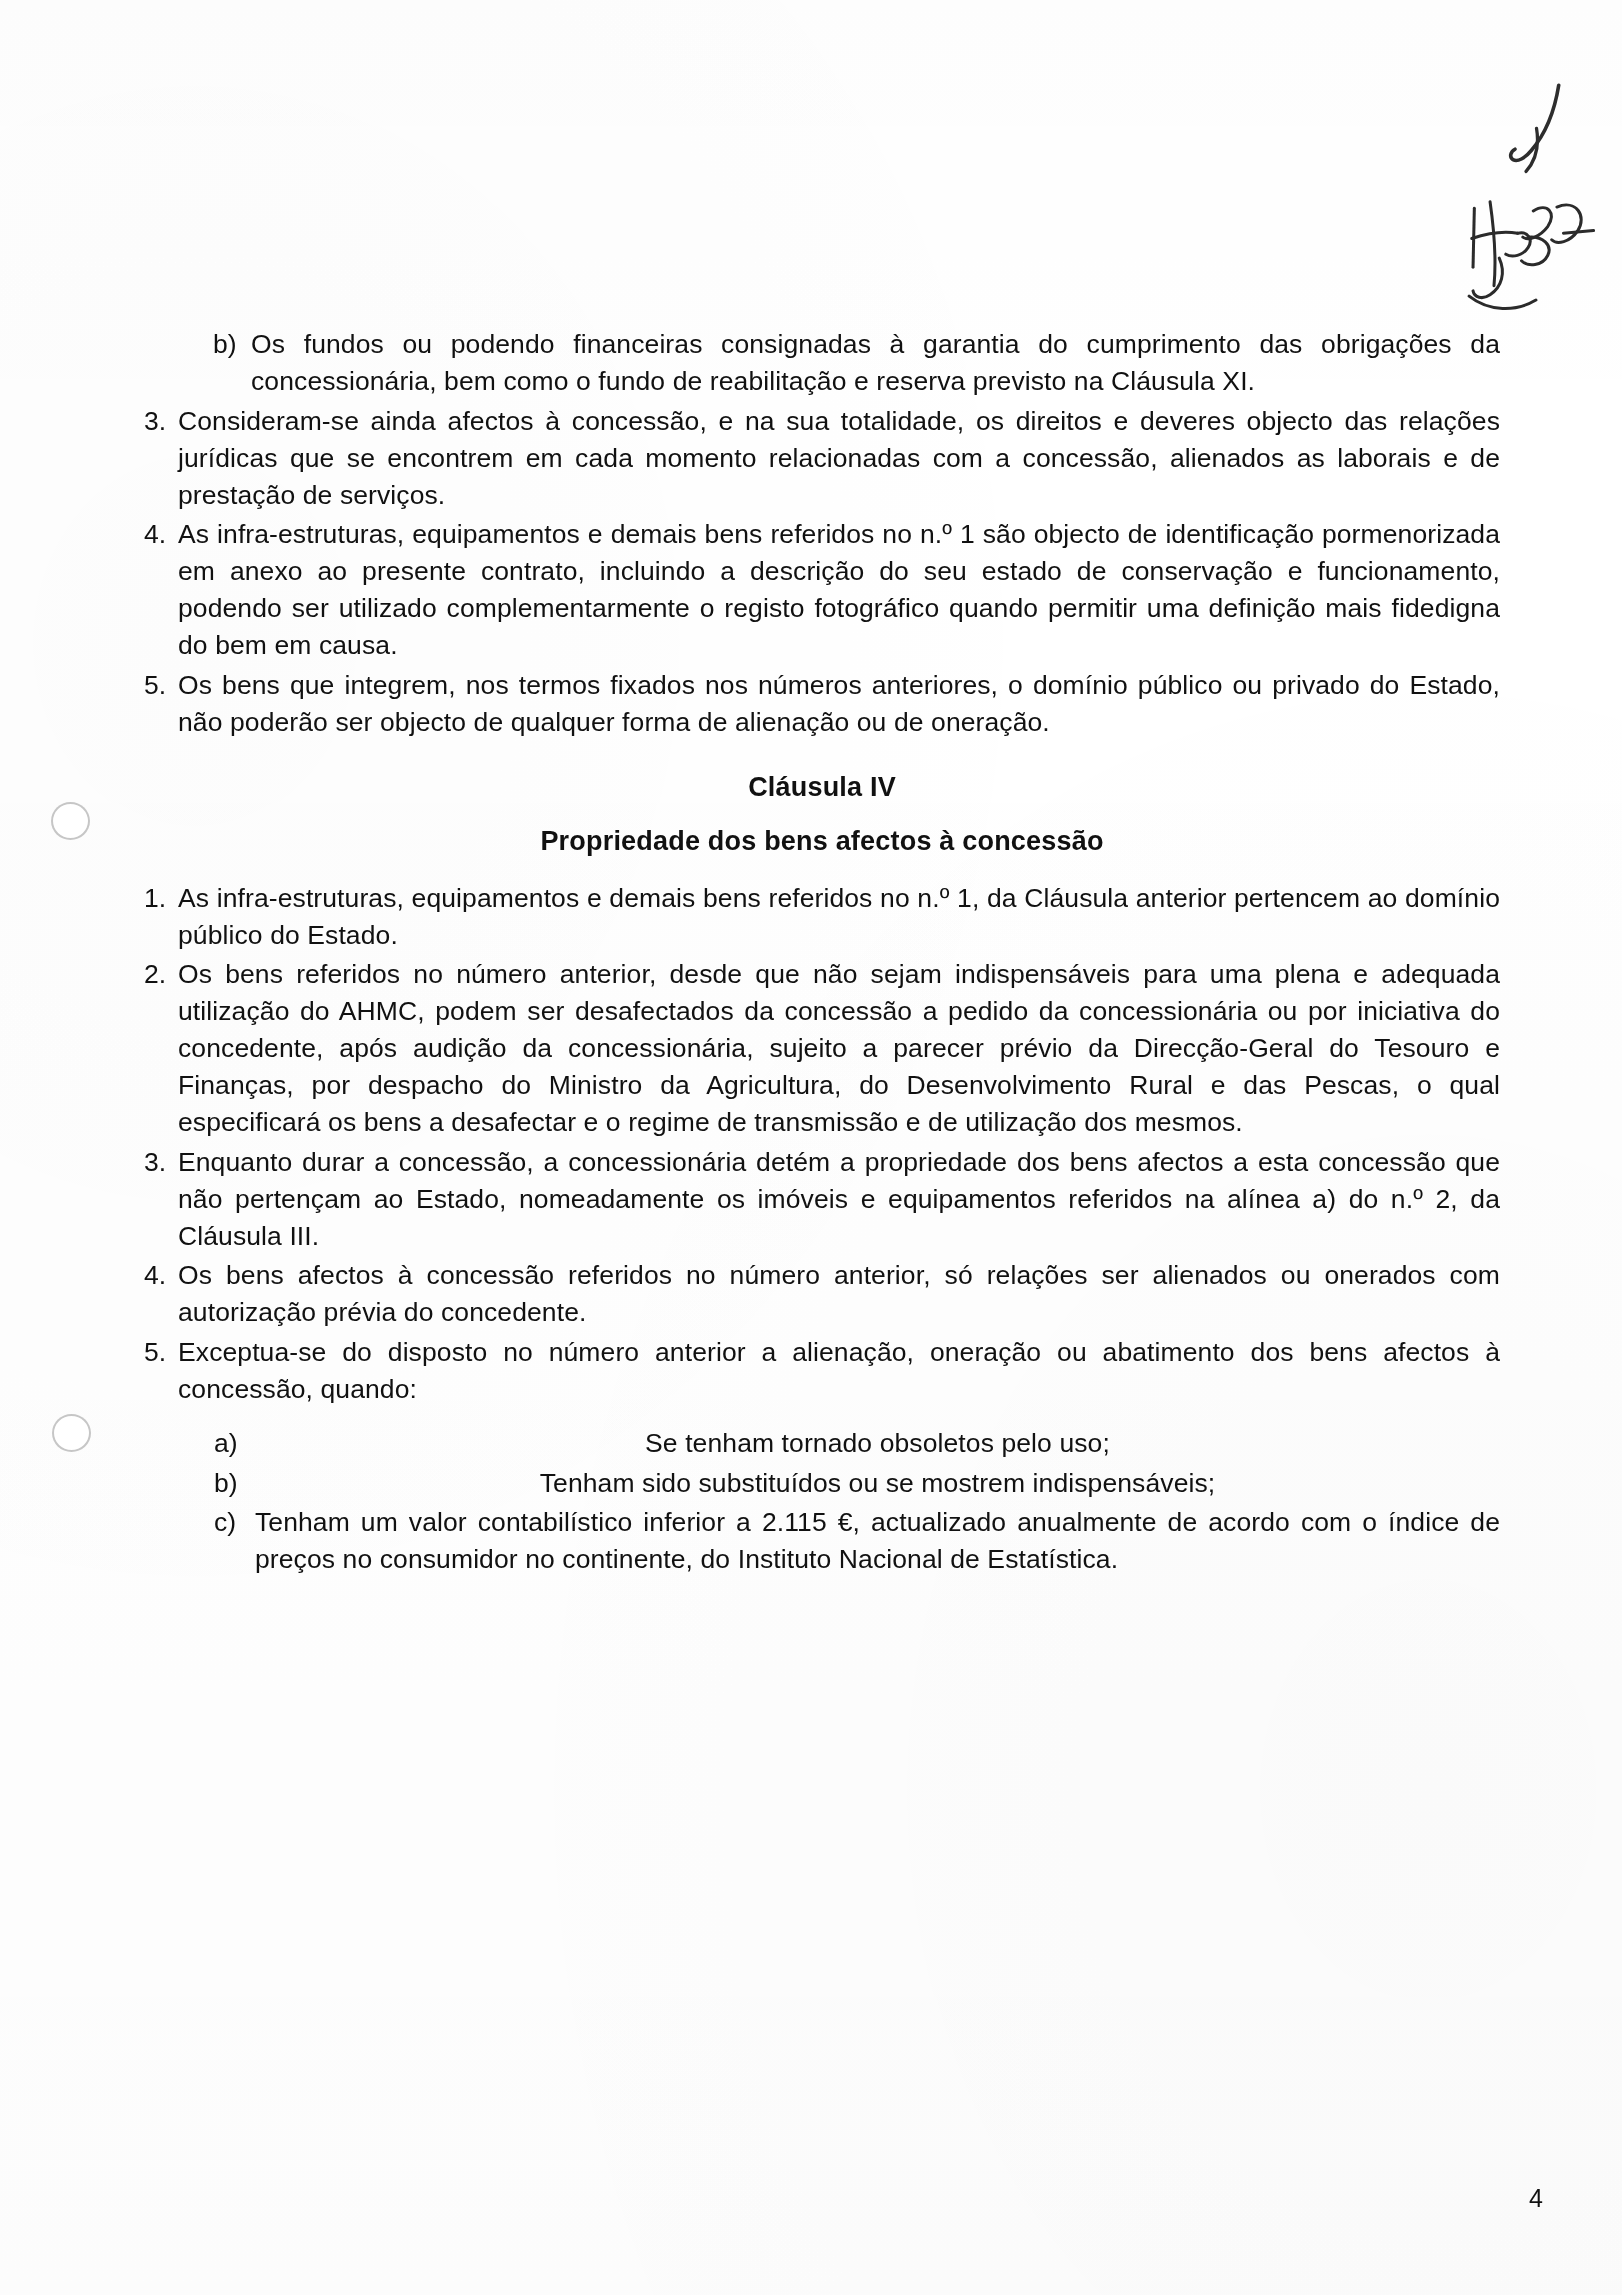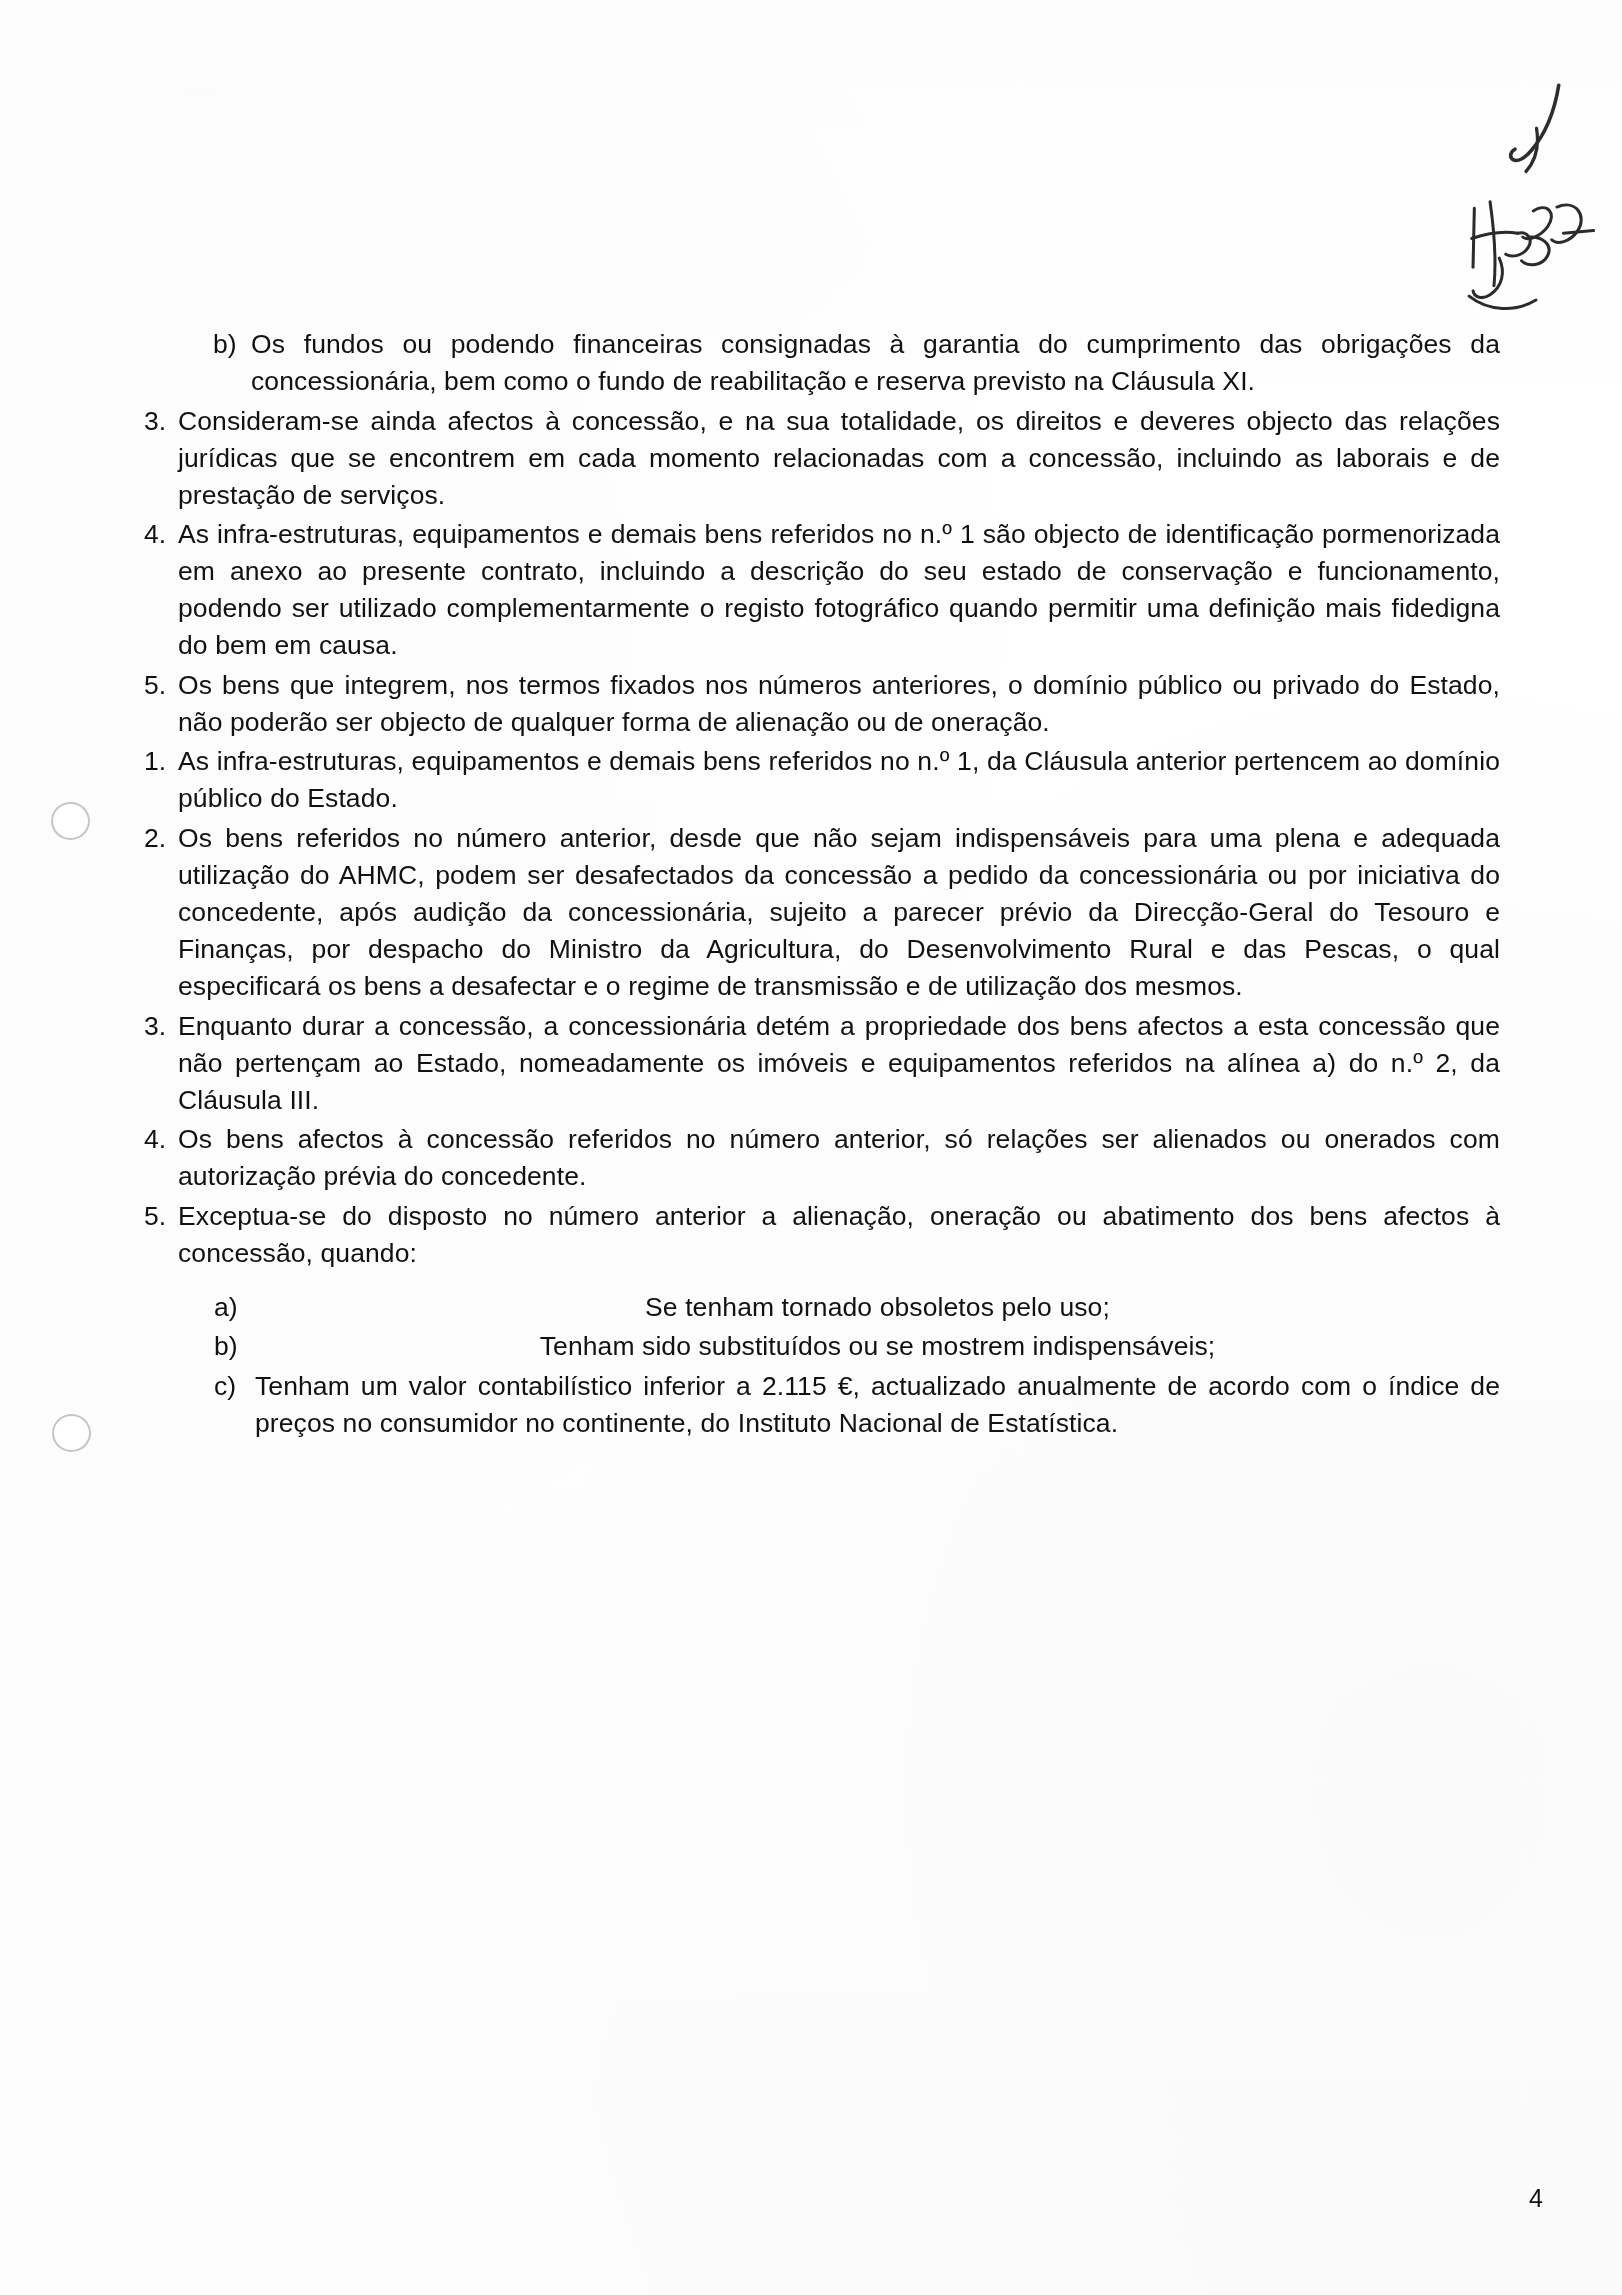--- a/index.html
+++ b/index.html
@@ -164,33 +164,37 @@
 
   <div class="body-text">
 
     <div class="para lvl-let">
       <span class="marker">b)</span>
       <span class="ptext">Os fundos ou podendo financeiras consignadas à garantia do cumprimento das obrigações da concessionária, bem como o fundo de reabilitação e reserva previsto na Cláusula XI.</span>
     </div>
 
     <div class="para lvl-num">
       <span class="marker">3.</span>
-      <span class="ptext">Consideram-se ainda afectos à concessão, e na sua totalidade, os direitos e deveres objecto das relações jurídicas que se encontrem em cada momento relacionadas com a concessão, incluindo as laborais e de prestação de serviços.</span>
+      <span class="ptext">Consideram-se ainda afectos à concessão, e na sua totalidade, os direitos e deveres objecto das relações jurídicas que se encontrem em cada momento relacionadas com a concessão, alienados as laborais e de prestação de serviços.</span>
     </div>
 
     <div class="para lvl-num">
       <span class="marker">4.</span>
       <span class="ptext">As infra-estruturas, equipamentos e demais bens referidos no n.º 1 são objecto de identificação pormenorizada em anexo ao presente contrato, incluindo a descrição do seu estado de conservação e funcionamento, podendo ser utilizado complementarmente o registo fotográfico quando permitir uma definição mais fidedigna do bem em causa.</span>
     </div>
 
     <div class="para lvl-num">
       <span class="marker">5.</span>
       <span class="ptext">Os bens que integrem, nos termos fixados nos números anteriores, o domínio público ou privado do Estado, não poderão ser objecto de qualquer forma de alienação ou de oneração.</span>
     </div>
 
+    <div class="heading-block">
+      <div class="h-main">Cláusula IV</div>
+      <div class="h-sub">Propriedade dos bens afectos à concessão</div>
+    </div>
 
     <div class="para lvl-num">
       <span class="marker">1.</span>
       <span class="ptext">As infra-estruturas, equipamentos e demais bens referidos no n.º 1, da Cláusula anterior pertencem ao domínio público do Estado.</span>
     </div>
 
     <div class="para lvl-num">
       <span class="marker">2.</span>
       <span class="ptext">Os bens referidos no número anterior, desde que não sejam indispensáveis para uma plena e adequada utilização do AHMC, podem ser desafectados da concessão a pedido da concessionária ou por iniciativa do concedente, após audição da concessionária, sujeito a parecer prévio da Direcção-Geral do Tesouro e Finanças, por despacho do Ministro da Agricultura, do Desenvolvimento Rural e das Pescas, o qual especificará os bens a desafectar e o regime de transmissão e de utilização dos mesmos.</span>
     </div>

